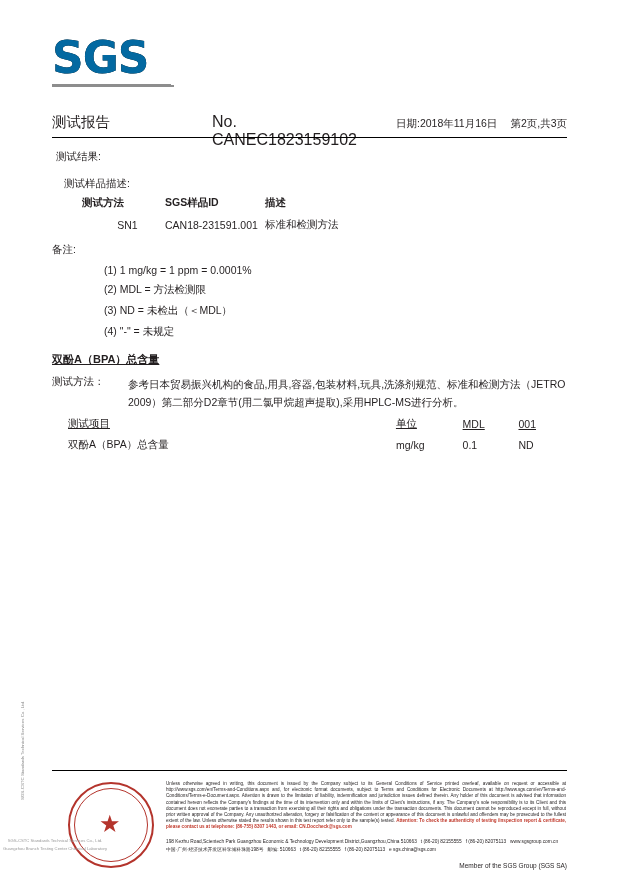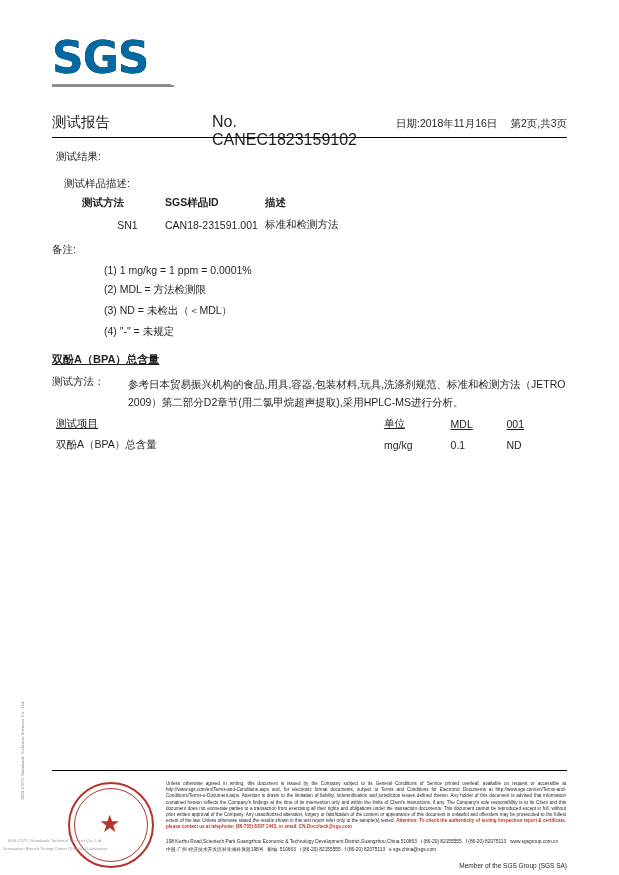--- a/index.html
+++ b/index.html
@@ -162,21 +162,21 @@
     width: 80px;
   }
   .method-body {
     margin-left: 76px;
     line-height: 18px;
   }
 
   
   .result-table {
     position: absolute;
-    left: 56px;
+    left: 68px;
     top: 417px;
     width: 515px;
     font-size: 10.5px;
   }
   .result-table table {
     width: 100%;
     border-collapse: collapse;
   }
   .result-table th {
     font-weight: normal;

